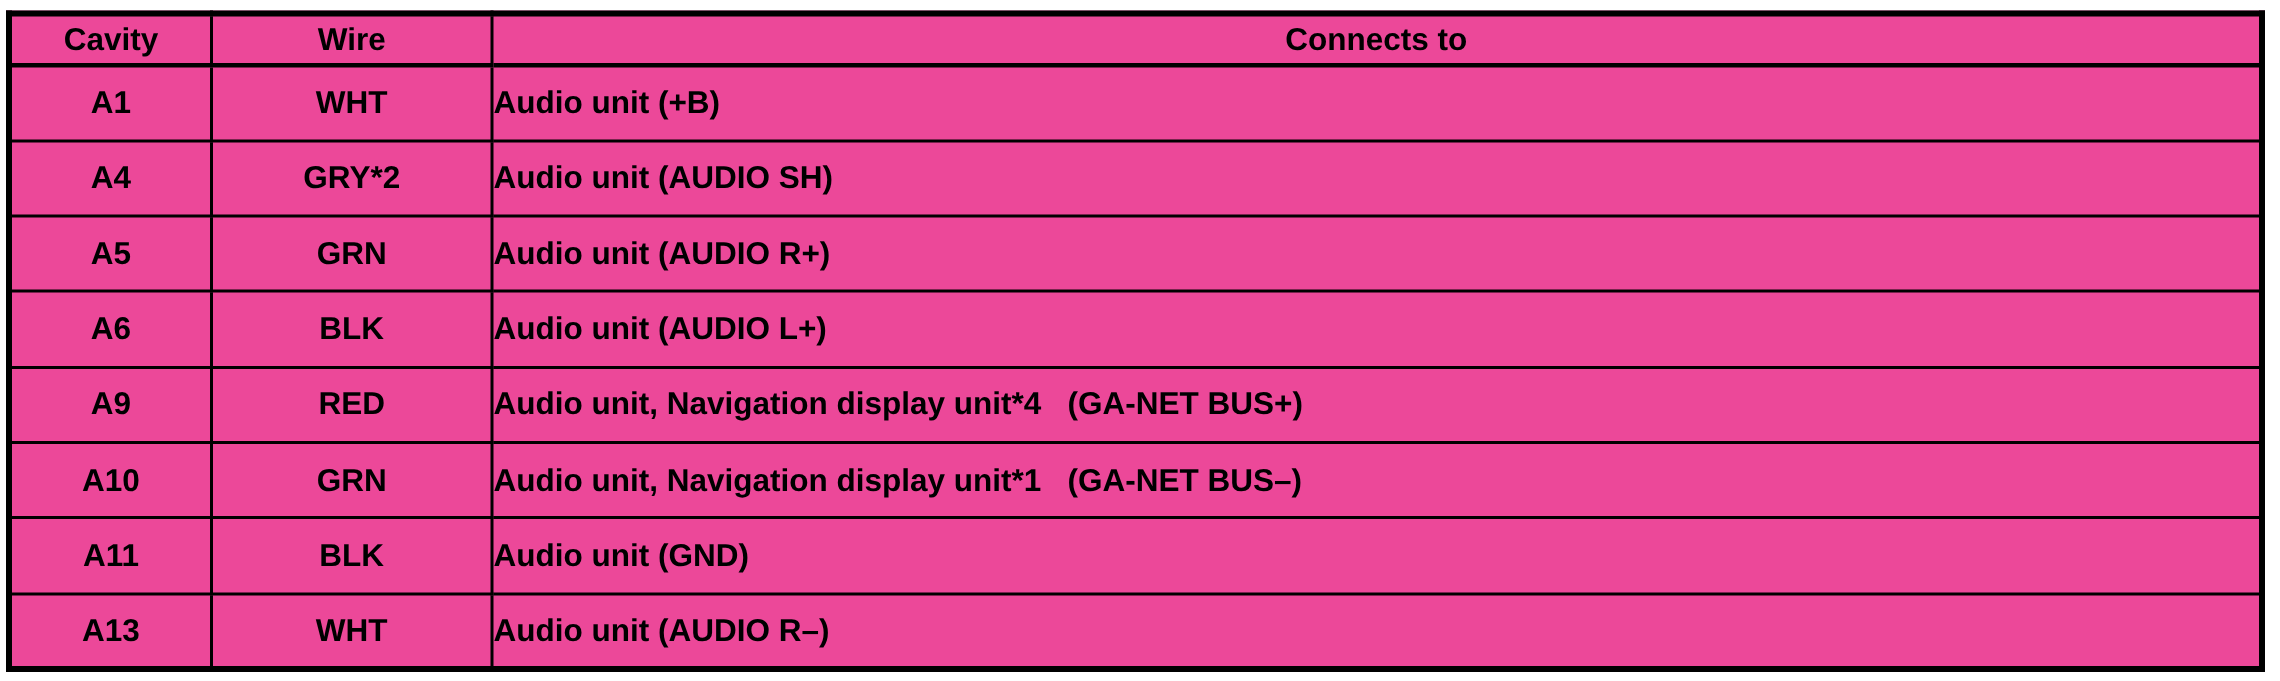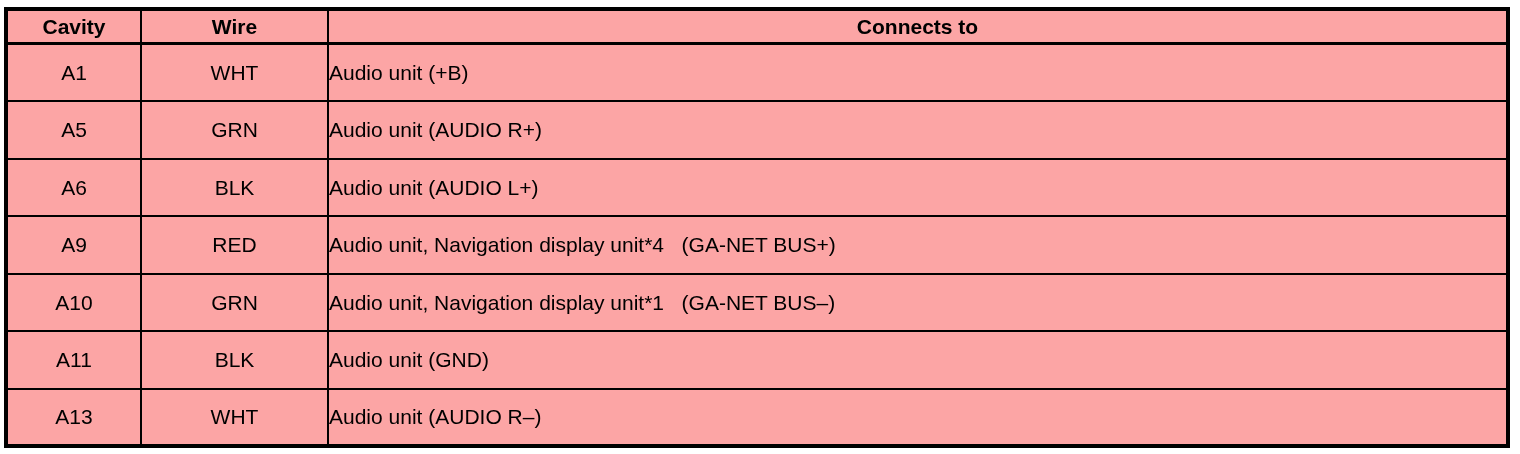--- a/index.html
+++ b/index.html
@@ -16,29 +16,30 @@
   }
   table.pinout {
     position: absolute;
     left: 4px;
     top: 7px;
     width: 1506px;
     height: 441px;
     border-collapse: collapse;
     table-layout: fixed;
     border: 4px solid #000000;
-    background: #fca5a5;
+    background: #ec4899;
   }
   table.pinout th,
   table.pinout td {
     border: 2px solid #000000;
     font-size: 21px;
     line-height: 1;
     padding: 0;
     overflow: hidden;
+    font-weight: bold;
   }
   table.pinout thead th {
     font-weight: bold;
     text-align: center;
     height: 31px;
     border-bottom: 3px solid #000000;
   }
   table.pinout tbody tr {
     height: 36px;
   }
@@ -68,20 +69,25 @@
       <th>Connects to</th>
     </tr>
   </thead>
   <tbody>
     <tr>
       <td class="c-cavity">A1</td>
       <td class="c-wire">WHT</td>
       <td class="c-connects">Audio unit (+B)</td>
     </tr>
     <tr>
+      <td class="c-cavity">A4</td>
+      <td class="c-wire">GRY*2</td>
+      <td class="c-connects">Audio unit (AUDIO SH)</td>
+    </tr>
+    <tr>
       <td class="c-cavity">A5</td>
       <td class="c-wire">GRN</td>
       <td class="c-connects">Audio unit (AUDIO R+)</td>
     </tr>
     <tr>
       <td class="c-cavity">A6</td>
       <td class="c-wire">BLK</td>
       <td class="c-connects">Audio unit (AUDIO L+)</td>
     </tr>
     <tr>

